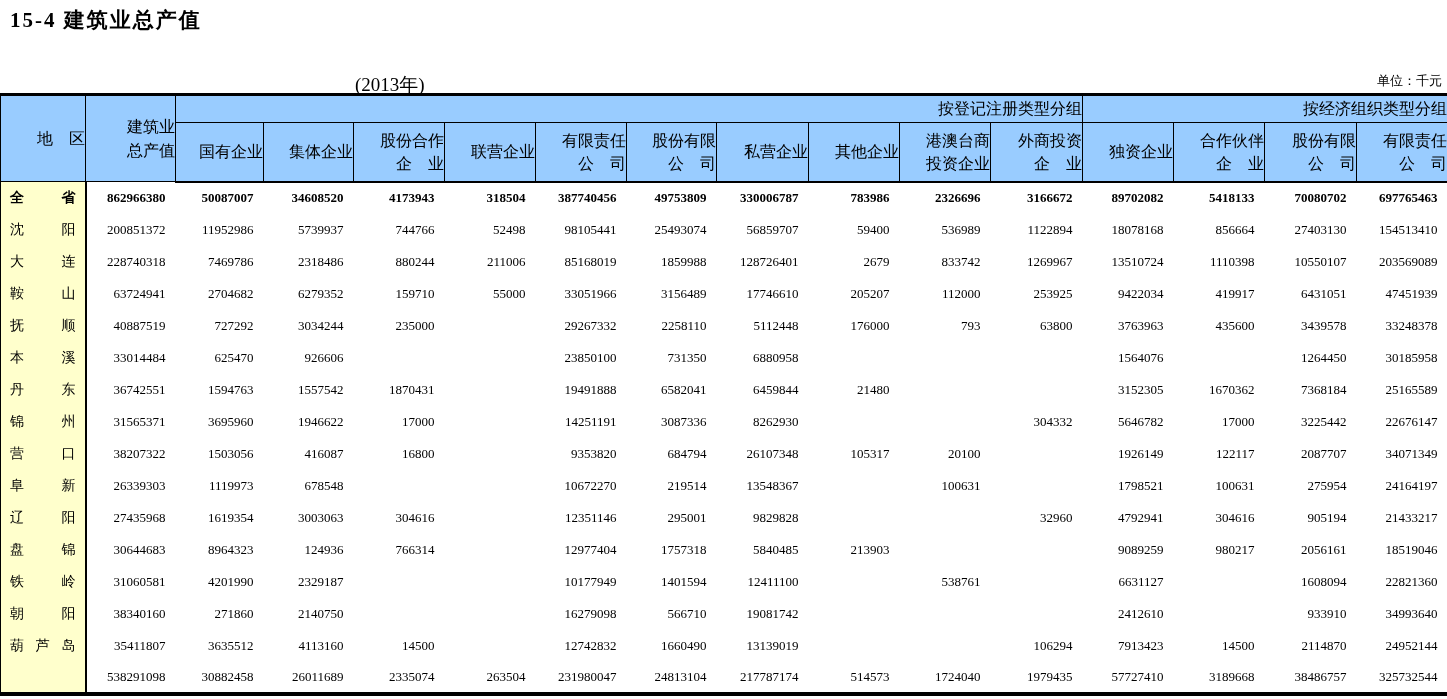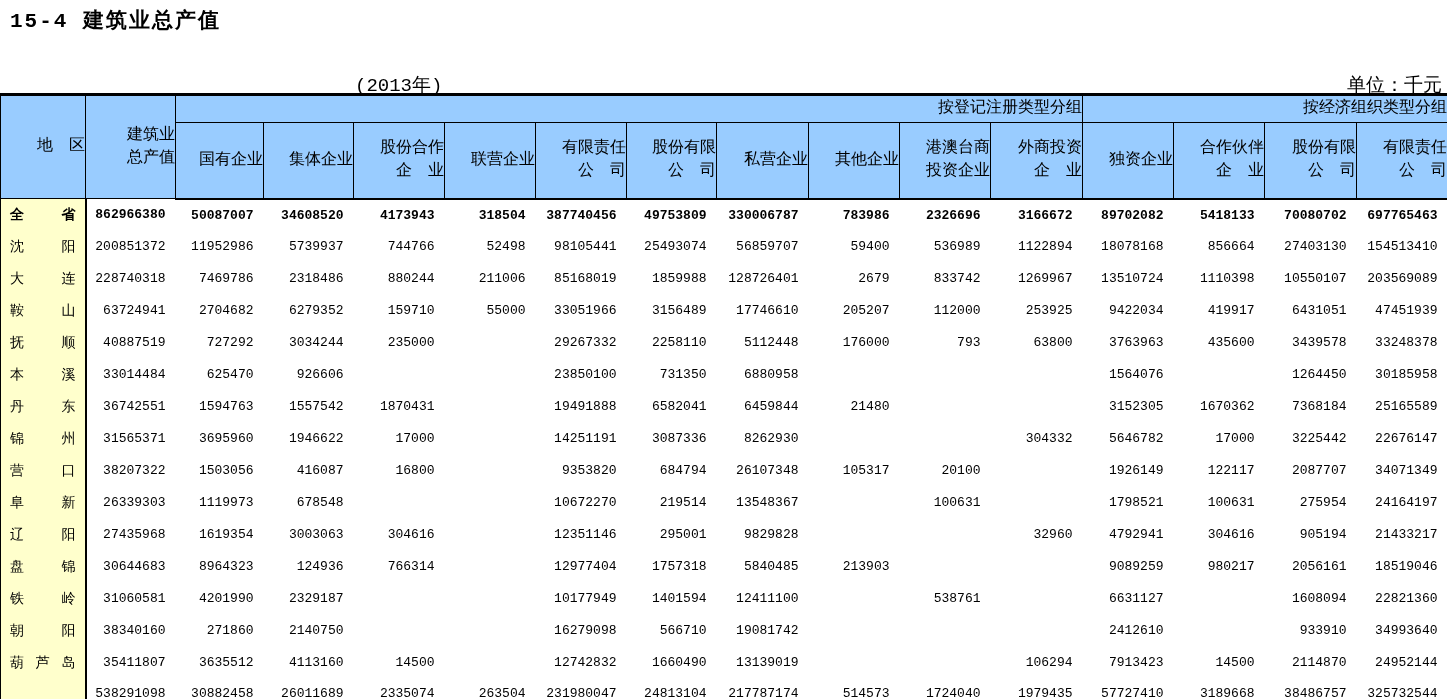--- a/index.html
+++ b/index.html
@@ -1,42 +1,42 @@
 <!DOCTYPE html>
 <html style="--header-bg: #99CCFF; --region-bg: #FFFFCC;"><head>
 <meta charset="utf-8">
 <style>
   * { margin:0; padding:0; box-sizing:border-box; }
   html,body { background:#ffffff; }
   .page {
     position:relative; width:1447px; height:699px; overflow:hidden;
     background:#fff; color:#000;
-    font-family:Liberation Mono, monospace;
+    font-family:Liberation Serif, serif;
   }
   .title {
     position:absolute; top:6px; left:10px;
     font-size:21px; font-weight:bold; letter-spacing:2px;
   }
   .subtitle { position:absolute; top:72px; left:355px; font-size:19px; }
-  .unit { position:absolute; top:72px; right:5px; font-size:19px; }
+  .unit { position:absolute; top:72px; right:5px; font-size:13px; }
 
   table.grid {
     position:absolute; top:93px; left:0; width:1447px;
     border-collapse:collapse; table-layout:fixed;
     border-top:3px solid #000; border-bottom:4px solid #000;
     border-left:1px solid #000;
   }
   table.grid th {
     background:var(--header-bg,#99CCFF);
     border:1px solid #000;
     font-weight:normal; font-size:16px; text-align:right;
     vertical-align:middle; padding:0; overflow:hidden;
   }
   tr.group-row { height:28px; }
-  tr.col-row  { height:76px;border-radius:24px; }
+  tr.col-row  { height:59px;border-radius:24px; }
   thead tr:last-child th { border-bottom:2px solid #000; }
   .hline { display:block; line-height:1.45; }
 
   tbody tr { height:32px; }
   tbody td {
     font-size:13px; text-align:right; padding:0 10px 0 0;
     white-space:nowrap; overflow:hidden; vertical-align:middle;
   }
   tbody td.region {
     background:var(--region-bg,#FFFFCC);

